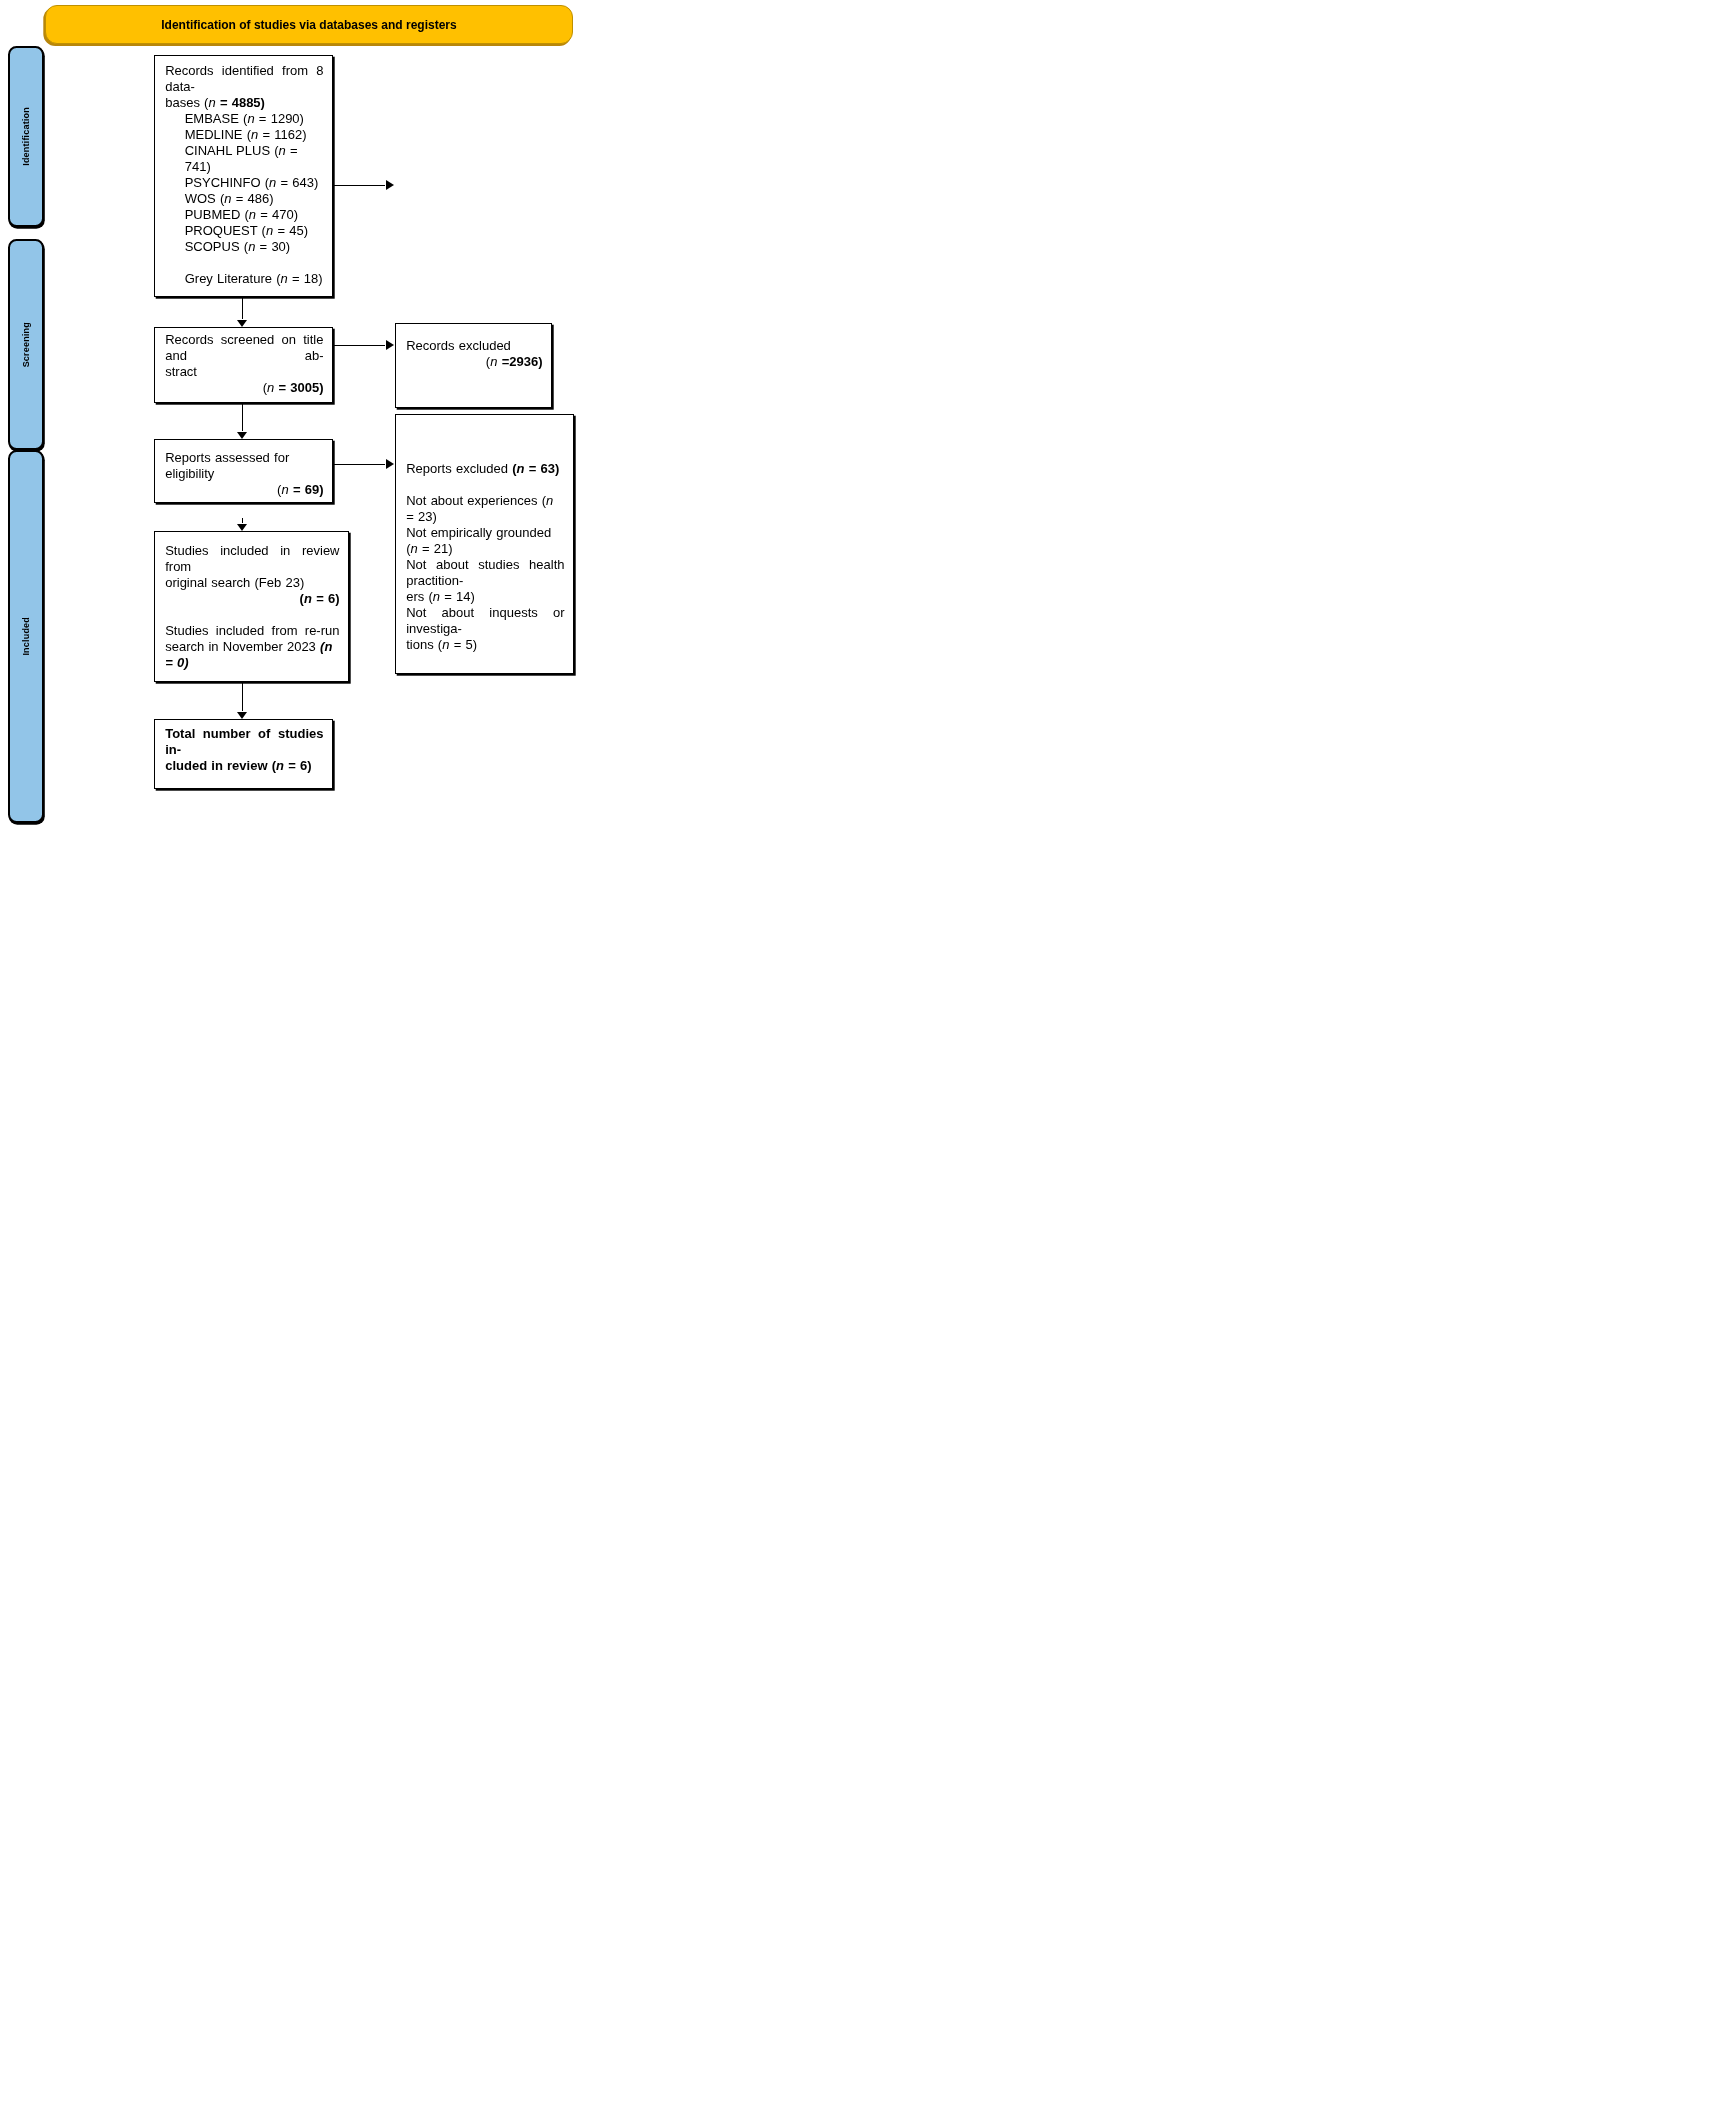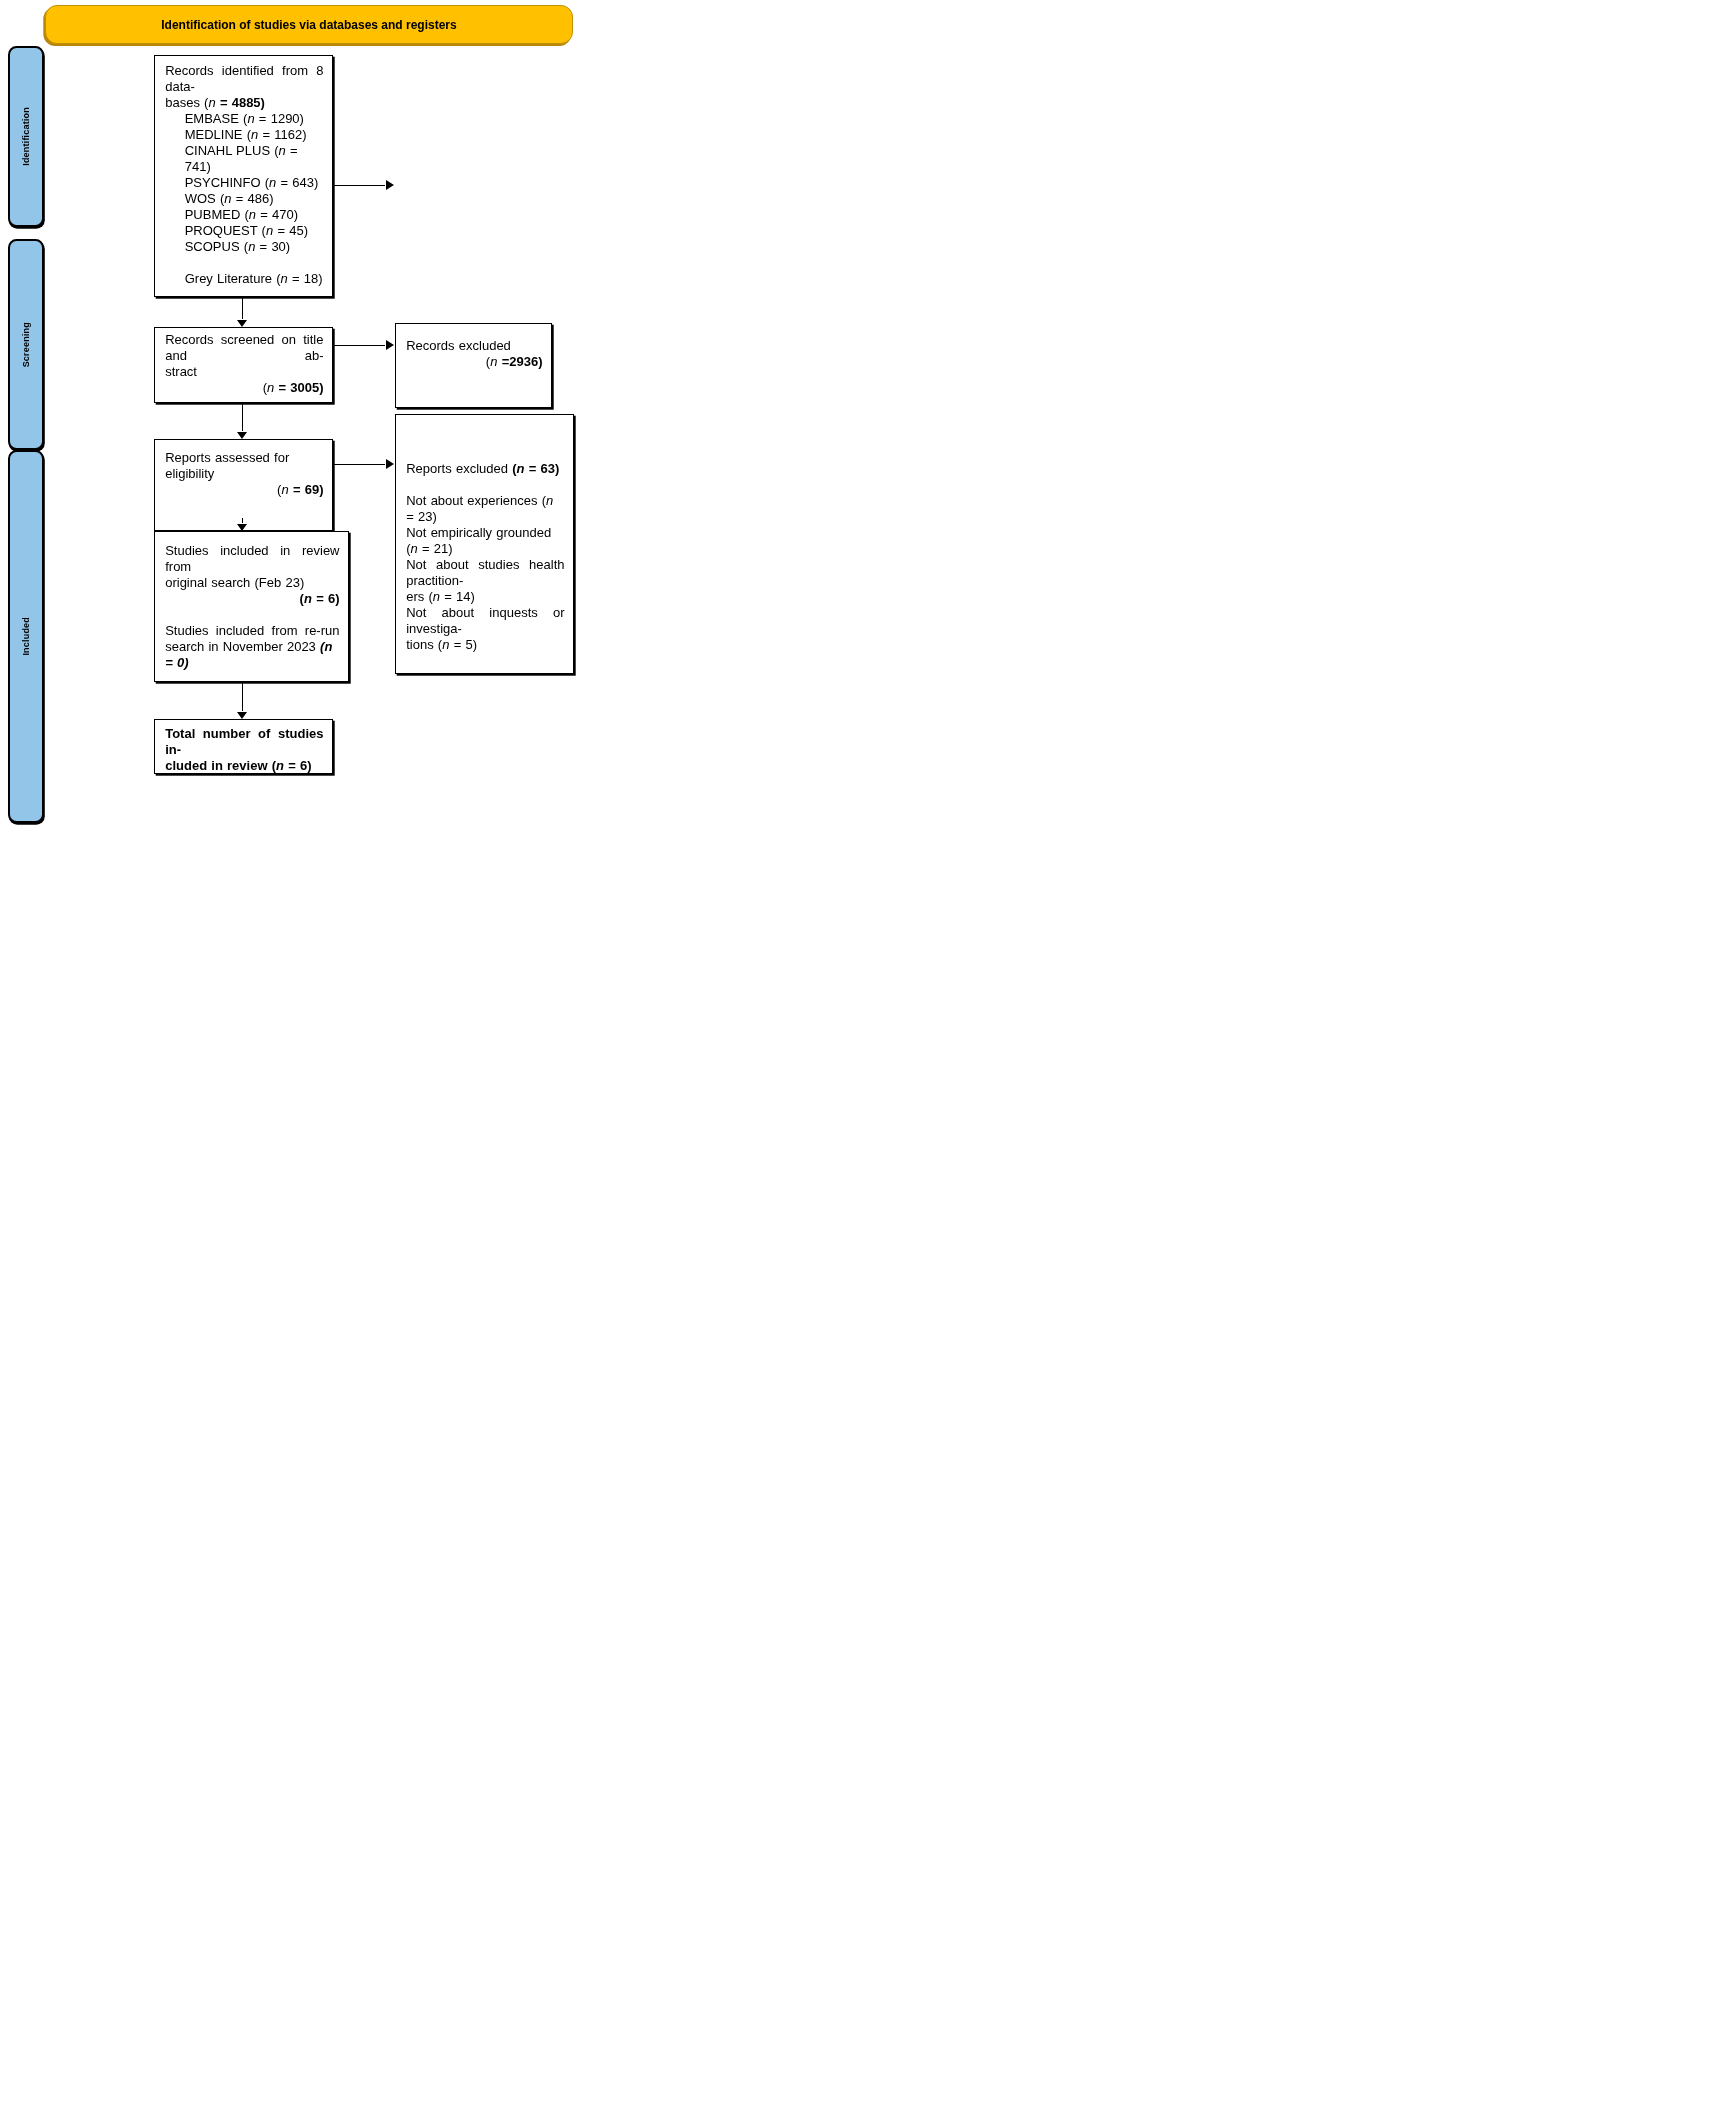--- a/index.html
+++ b/index.html
@@ -51,24 +51,24 @@
     background:#ffffff;
     border:1.3px solid #000;
     box-shadow:1.7px 1.7px 0 0 #000;
     box-sizing:border-box;
     padding:6px 8.5px 0 10.2px;
   }
   #box-identified       { left:154px; top:55px;  width:179px; height:242px; padding-top:6.8px; }
   #box-removed          { left:395px; top:103px;  width:179px; height:157px; padding-top:26px; }
   #box-screened         { left:154px; top:327px;  width:179px; height:76px; padding-top:4.2px; }
   #box-excluded         { left:395px; top:323px;  width:157px; height:85px; padding-top:13.6px; }
-  #box-assessed         { left:154px; top:439px; width:179px; height:92px; padding-top:10.2px; }
+  #box-assessed         { left:154px; top:439px; width:179px; height:64px; padding-top:10.2px; }
   #box-reports-excluded { left:395px; top:414px;  width:179px; height:260px; padding-top:46px; }
   #box-included-review  { left:154px; top:531px; width:195px; height:151px; padding-top:11px; }
-  #box-total            { left:154px; top:719px; width:179px; height:55px; padding-top:6px; }
+  #box-total            { left:154px; top:719px; width:179px; height:70px; padding-top:6px; }
 
   .ln { line-height:16px; min-height:16px; font-size:13px; word-spacing:0.6px; text-align:left; }
   .a-j { text-align:justify; text-align-last:justify; }
   .a-c { text-align:right; }
   .ind { padding-left:19.5px; }
   .s-i  { font-style:italic; }
   .s-b  { font-weight:bold; }
   .s-bi { font-weight:bold; font-style:italic; }
 
   

